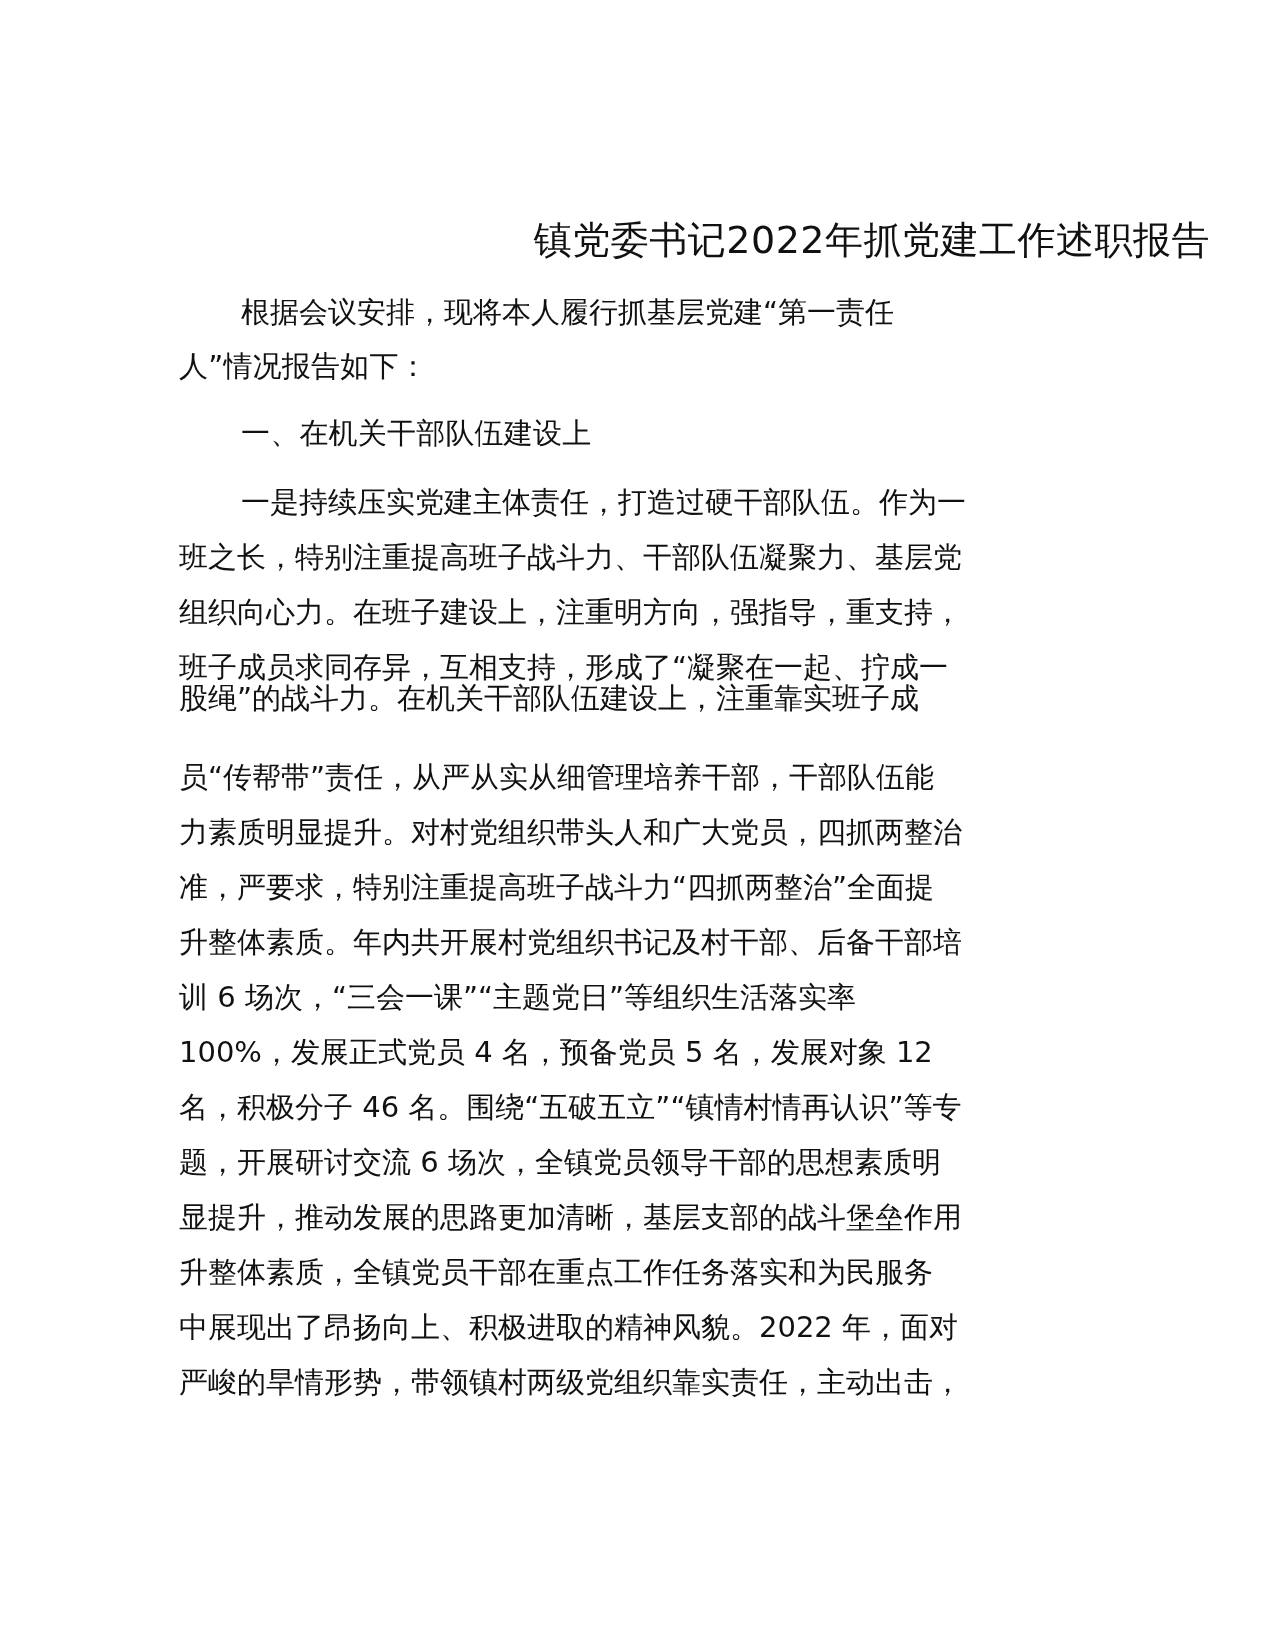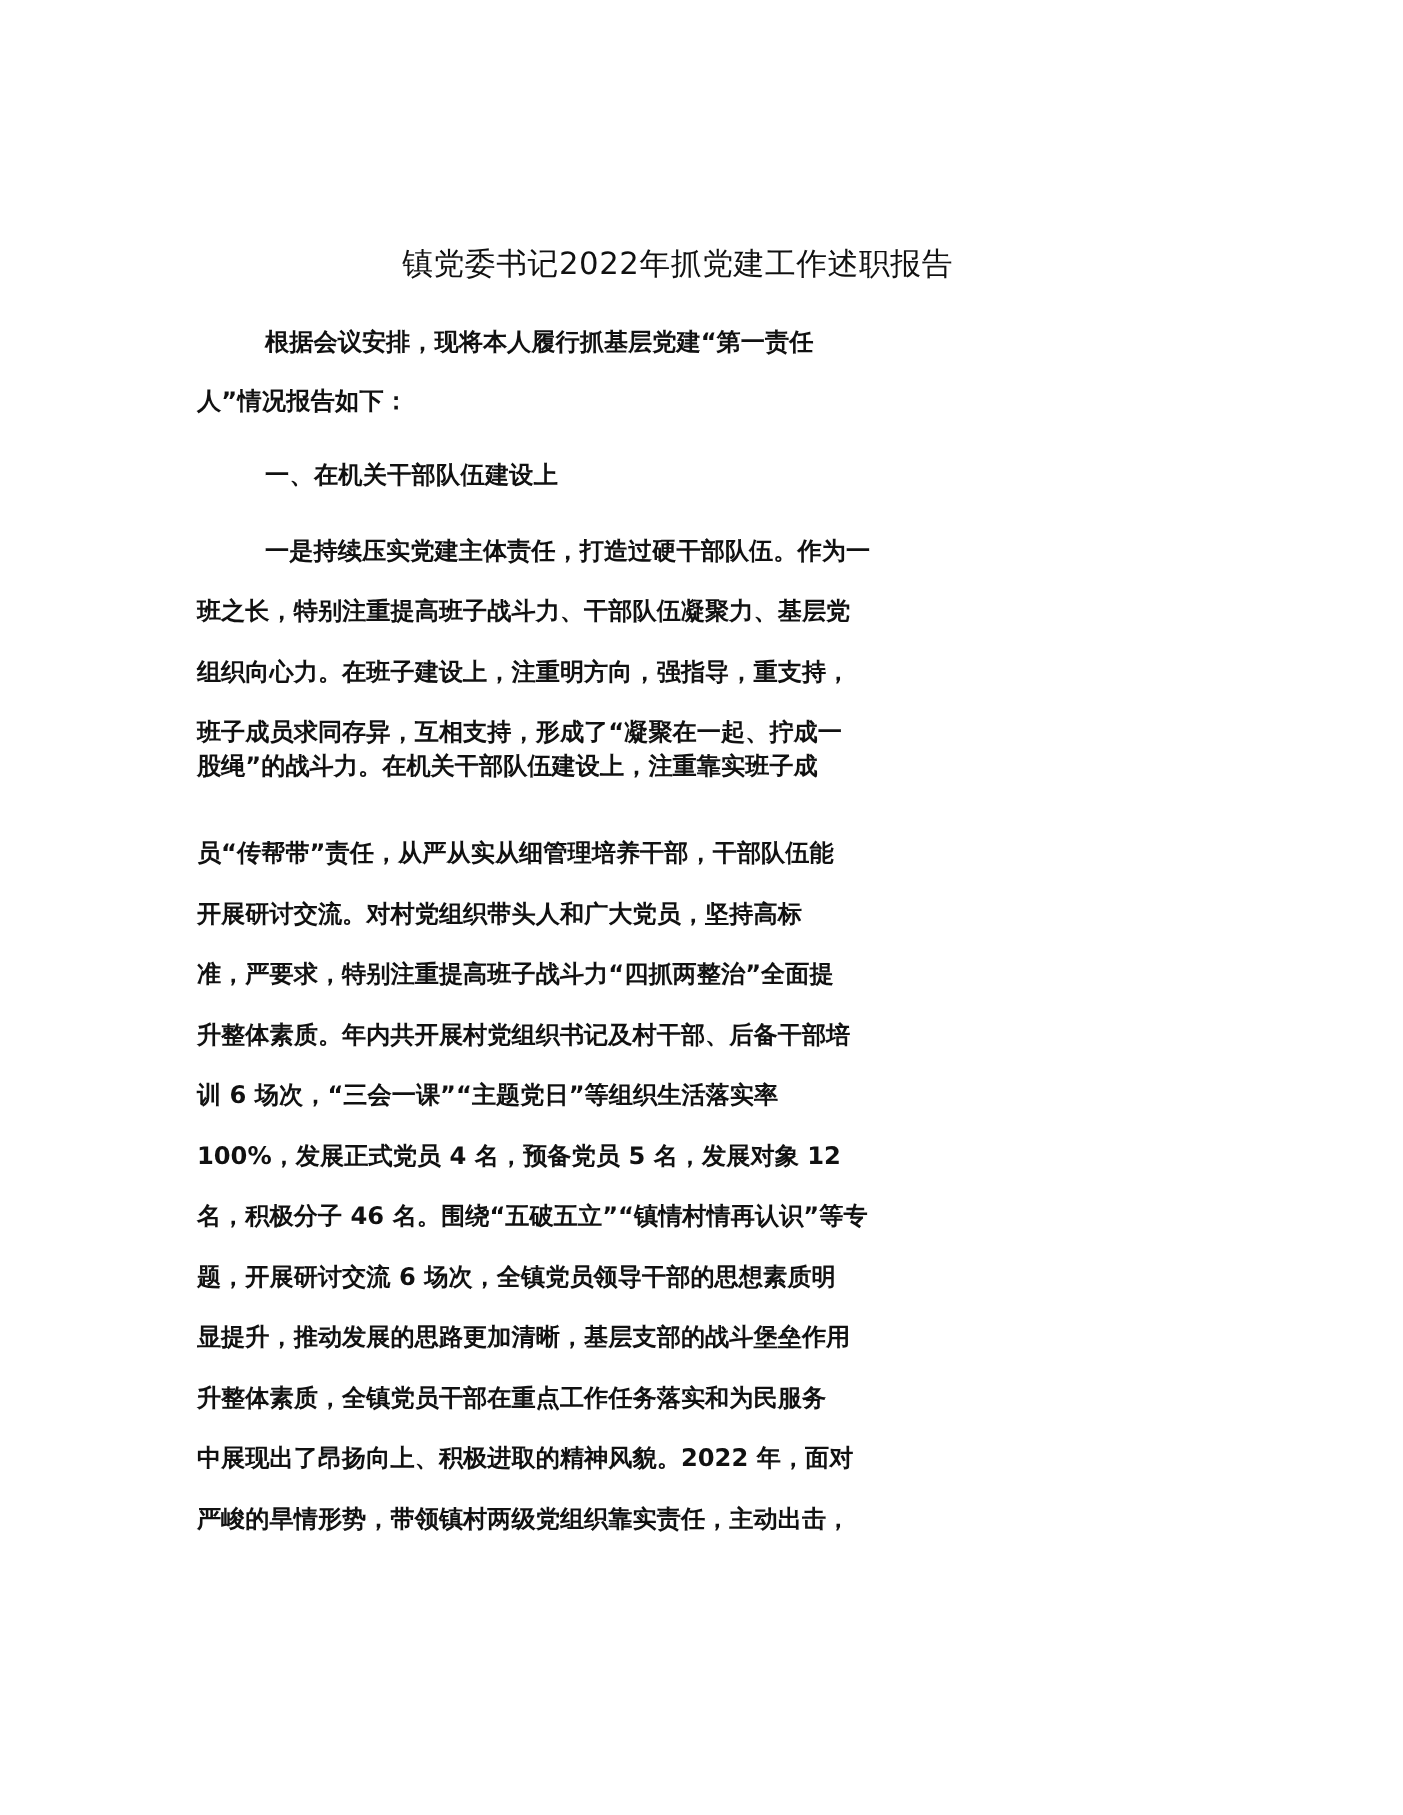--- a/index.html
+++ b/index.html
@@ -1,40 +1,40 @@
 <!DOCTYPE html>
 <html><head>
 <meta charset="utf-8">
 <style>
   html, body { margin: 0; padding: 0; background: #ffffff; }
   body { width: 1275px; height: 1650px; position: relative; overflow: hidden;
          font-family: "DejaVu Sans", sans-serif; color: #111111; }
   .page { position: absolute; left: 0; top: 0; width: 1275px; height: 1650px; background: #ffffff; }
-  .title { position: absolute; left: 11px; width: 1210px; top: 212px; text-align: center;
-           font-size: 28px; line-height: 56px; letter-spacing: 0.5px; white-space: nowrap; }
-  .line { position: absolute; left: 179px; width: 860px; font-size: 22px; line-height: 40px;
-          white-space: nowrap; letter-spacing: 0.2px; font-weight: bold; }
+  .title { position: absolute; left: 0; width: 1210px; top: 212px; text-align: right;
+           font-size: 38px; line-height: 56px; letter-spacing: 0.5px; white-space: nowrap; }
+  .line { position: absolute; left: 179px; width: 860px; font-size: 29px; line-height: 40px;
+          white-space: nowrap; letter-spacing: 0.2px; }
   .indent { left: 241px; width: 798px; }
 </style>
 </head>
 <body>
 
 <div class="page">
   <div class="title">镇党委书记2022年抓党建工作述职报告</div>
   <div id="body-lines">
       <div class="line indent" style="top: 292px; letter-spacing: 0px;">根据会议安排，现将本人履行抓基层党建“第一责任</div>
       <div class="line" style="top: 346px;">人”情况报告如下：</div>
       <div class="line indent" style="top: 413px;">一、在机关干部队伍建设上</div>
       <div class="line indent" style="top: 482px; letter-spacing: 0px;">一是持续压实党建主体责任，打造过硬干部队伍。作为一</div>
       <div class="line" style="top: 537px; letter-spacing: 0px;">班之长，特别注重提高班子战斗力、干部队伍凝聚力、基层党</div>
       <div class="line" style="top: 592px; letter-spacing: 0px;">组织向心力。在班子建设上，注重明方向，强指导，重支持，</div>
       <div class="line" style="top: 647px; letter-spacing: 0px;">班子成员求同存异，互相支持，形成了“凝聚在一起、拧成一</div>
       <div class="line" style="top: 678px; letter-spacing: 0px;">股绳”的战斗力。在机关干部队伍建设上，注重靠实班子成</div>
       <div class="line" style="top: 757px; letter-spacing: 0px;">员“传帮带”责任，从严从实从细管理培养干部，干部队伍能</div>
-      <div class="line" style="top: 812px; letter-spacing: 0px;">开展研讨交流。对村党组织带头人和广大党员，坚持高标</div>
+      <div class="line" style="top: 812px; letter-spacing: 0px;">力素质明显提升。对村党组织带头人和广大党员，四抓两整治</div>
       <div class="line" style="top: 867px; letter-spacing: 0px;">准，严要求，特别注重提高班子战斗力“四抓两整治”全面提</div>
       <div class="line" style="top: 922px; letter-spacing: 0px;">升整体素质。年内共开展村党组织书记及村干部、后备干部培</div>
       <div class="line" style="top: 977px; letter-spacing: 0px;">训 6 场次，“三会一课”“主题党日”等组织生活落实率</div>
       <div class="line" style="top: 1032px; letter-spacing: 0px;">100%，发展正式党员 4 名，预备党员 5 名，发展对象 12</div>
       <div class="line" style="top: 1087px; letter-spacing: 0px;">名，积极分子 46 名。围绕“五破五立”“镇情村情再认识”等专</div>
       <div class="line" style="top: 1142px; letter-spacing: 0px;">题，开展研讨交流 6 场次，全镇党员领导干部的思想素质明</div>
       <div class="line" style="top: 1197px; letter-spacing: 0px;">显提升，推动发展的思路更加清晰，基层支部的战斗堡垒作用</div>
       <div class="line" style="top: 1252px; letter-spacing: 0px;">升整体素质，全镇党员干部在重点工作任务落实和为民服务</div>
       <div class="line" style="top: 1307px; letter-spacing: 0px;">中展现出了昂扬向上、积极进取的精神风貌。2022 年，面对</div>
       <div class="line" style="top: 1362px; letter-spacing: 0px;">严峻的旱情形势，带领镇村两级党组织靠实责任，主动出击，</div>

